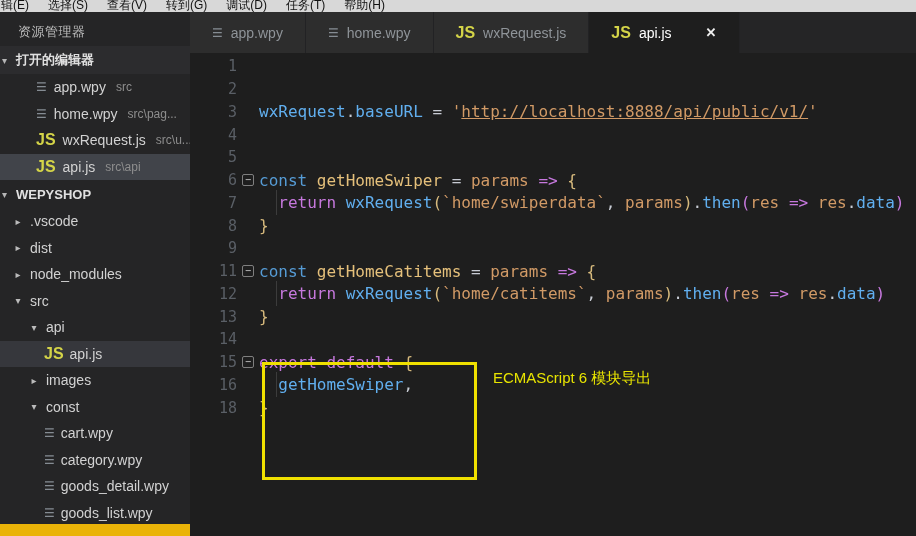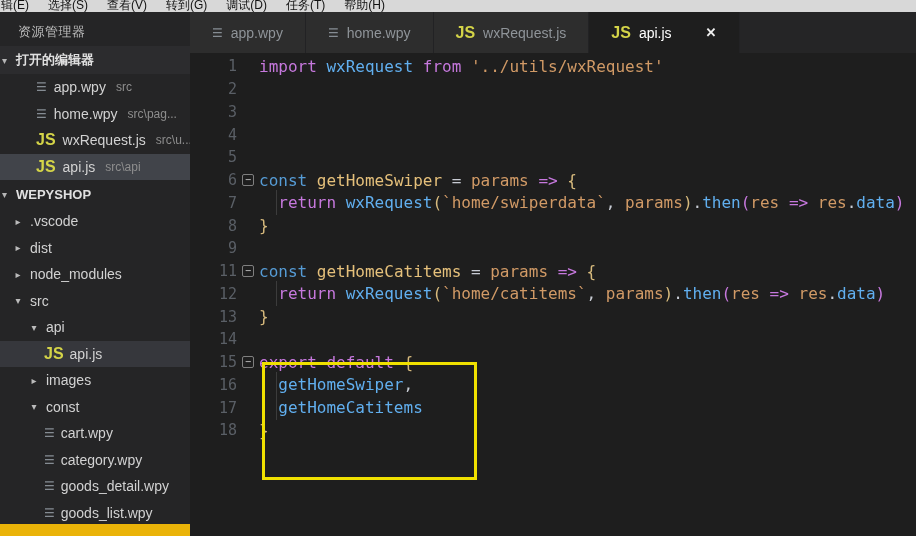--- a/index.html
+++ b/index.html
@@ -165,30 +165,30 @@
           <span class="js-icon">JS</span>
           <span class="tab-label">api.js</span>
           <span class="tab-close">✕</span>
         </div>
       </div>
     <div class="editor">
       <div id="code-lines">
           <div class="code-line">
             <span class="ln">1</span>
             <span class="fold-col"></span>
-            <span class="code"><span class="tk-kw">import</span><span class="tk-pl"> </span><span class="tk-id">wxRequest</span><span class="tk-pl"> </span><span class="tk-kw">from</span><span class="tk-pl"> </span><span class="tk-st">'../utils/wxRequest'</span></span>
           </div>
           <div class="code-line">
             <span class="ln">2</span>
             <span class="fold-col"></span>
             <span class="code"></span>
           </div>
           <div class="code-line">
             <span class="ln">3</span>
             <span class="fold-col"></span>
+            <span class="code"><span class="tk-id">wxRequest</span><span class="tk-pl">.</span><span class="tk-id">baseURL</span><span class="tk-pl"> = </span><span class="tk-st">'</span><span class="tk-lk">http://localhost:8888/api/public/v1/</span><span class="tk-st">'</span></span>
           </div>
           <div class="code-line">
             <span class="ln">4</span>
             <span class="fold-col"></span>
             <span class="code"></span>
           </div>
           <div class="code-line">
             <span class="ln">5</span>
             <span class="fold-col"></span>
           </div>
@@ -242,26 +242,22 @@
               <span class="fold-box">−</span>
             </span>
             <span class="code"><span class="tk-kw">export</span><span class="tk-pl"> </span><span class="tk-kw">default</span><span class="tk-pl"> </span><span class="tk-b1">{</span></span>
           </div>
           <div class="code-line">
             <span class="ln">16</span>
             <span class="fold-col"></span>
             <span class="code"><i class="guide"></i><span class="tk-pl">  </span><span class="tk-id">getHomeSwiper</span><span class="tk-pl">,</span></span>
           </div>
           <div class="code-line">
-            <span class="ln">17</span>
-            <span class="fold-col"></span>
-            <span class="code"><i class="guide"></i><span class="tk-pl">  </span><span class="tk-id">getHomeCatitems</span></span>
-          </div>
-          <div class="code-line">
             <span class="ln">18</span>
             <span class="fold-col"></span>
             <span class="code"><span class="tk-b1">}</span></span>
           </div>
         </div>
       <div class="hl-box" id="hl-box" style="border-color: rgb(240, 224, 0);"></div>
+      <div class="annotation" id="annotation" style="color: rgb(232, 228, 0);">ECMAScript 6 模块导出</div>
     </div>
   </div>
 </div>
 
 </body></html>

